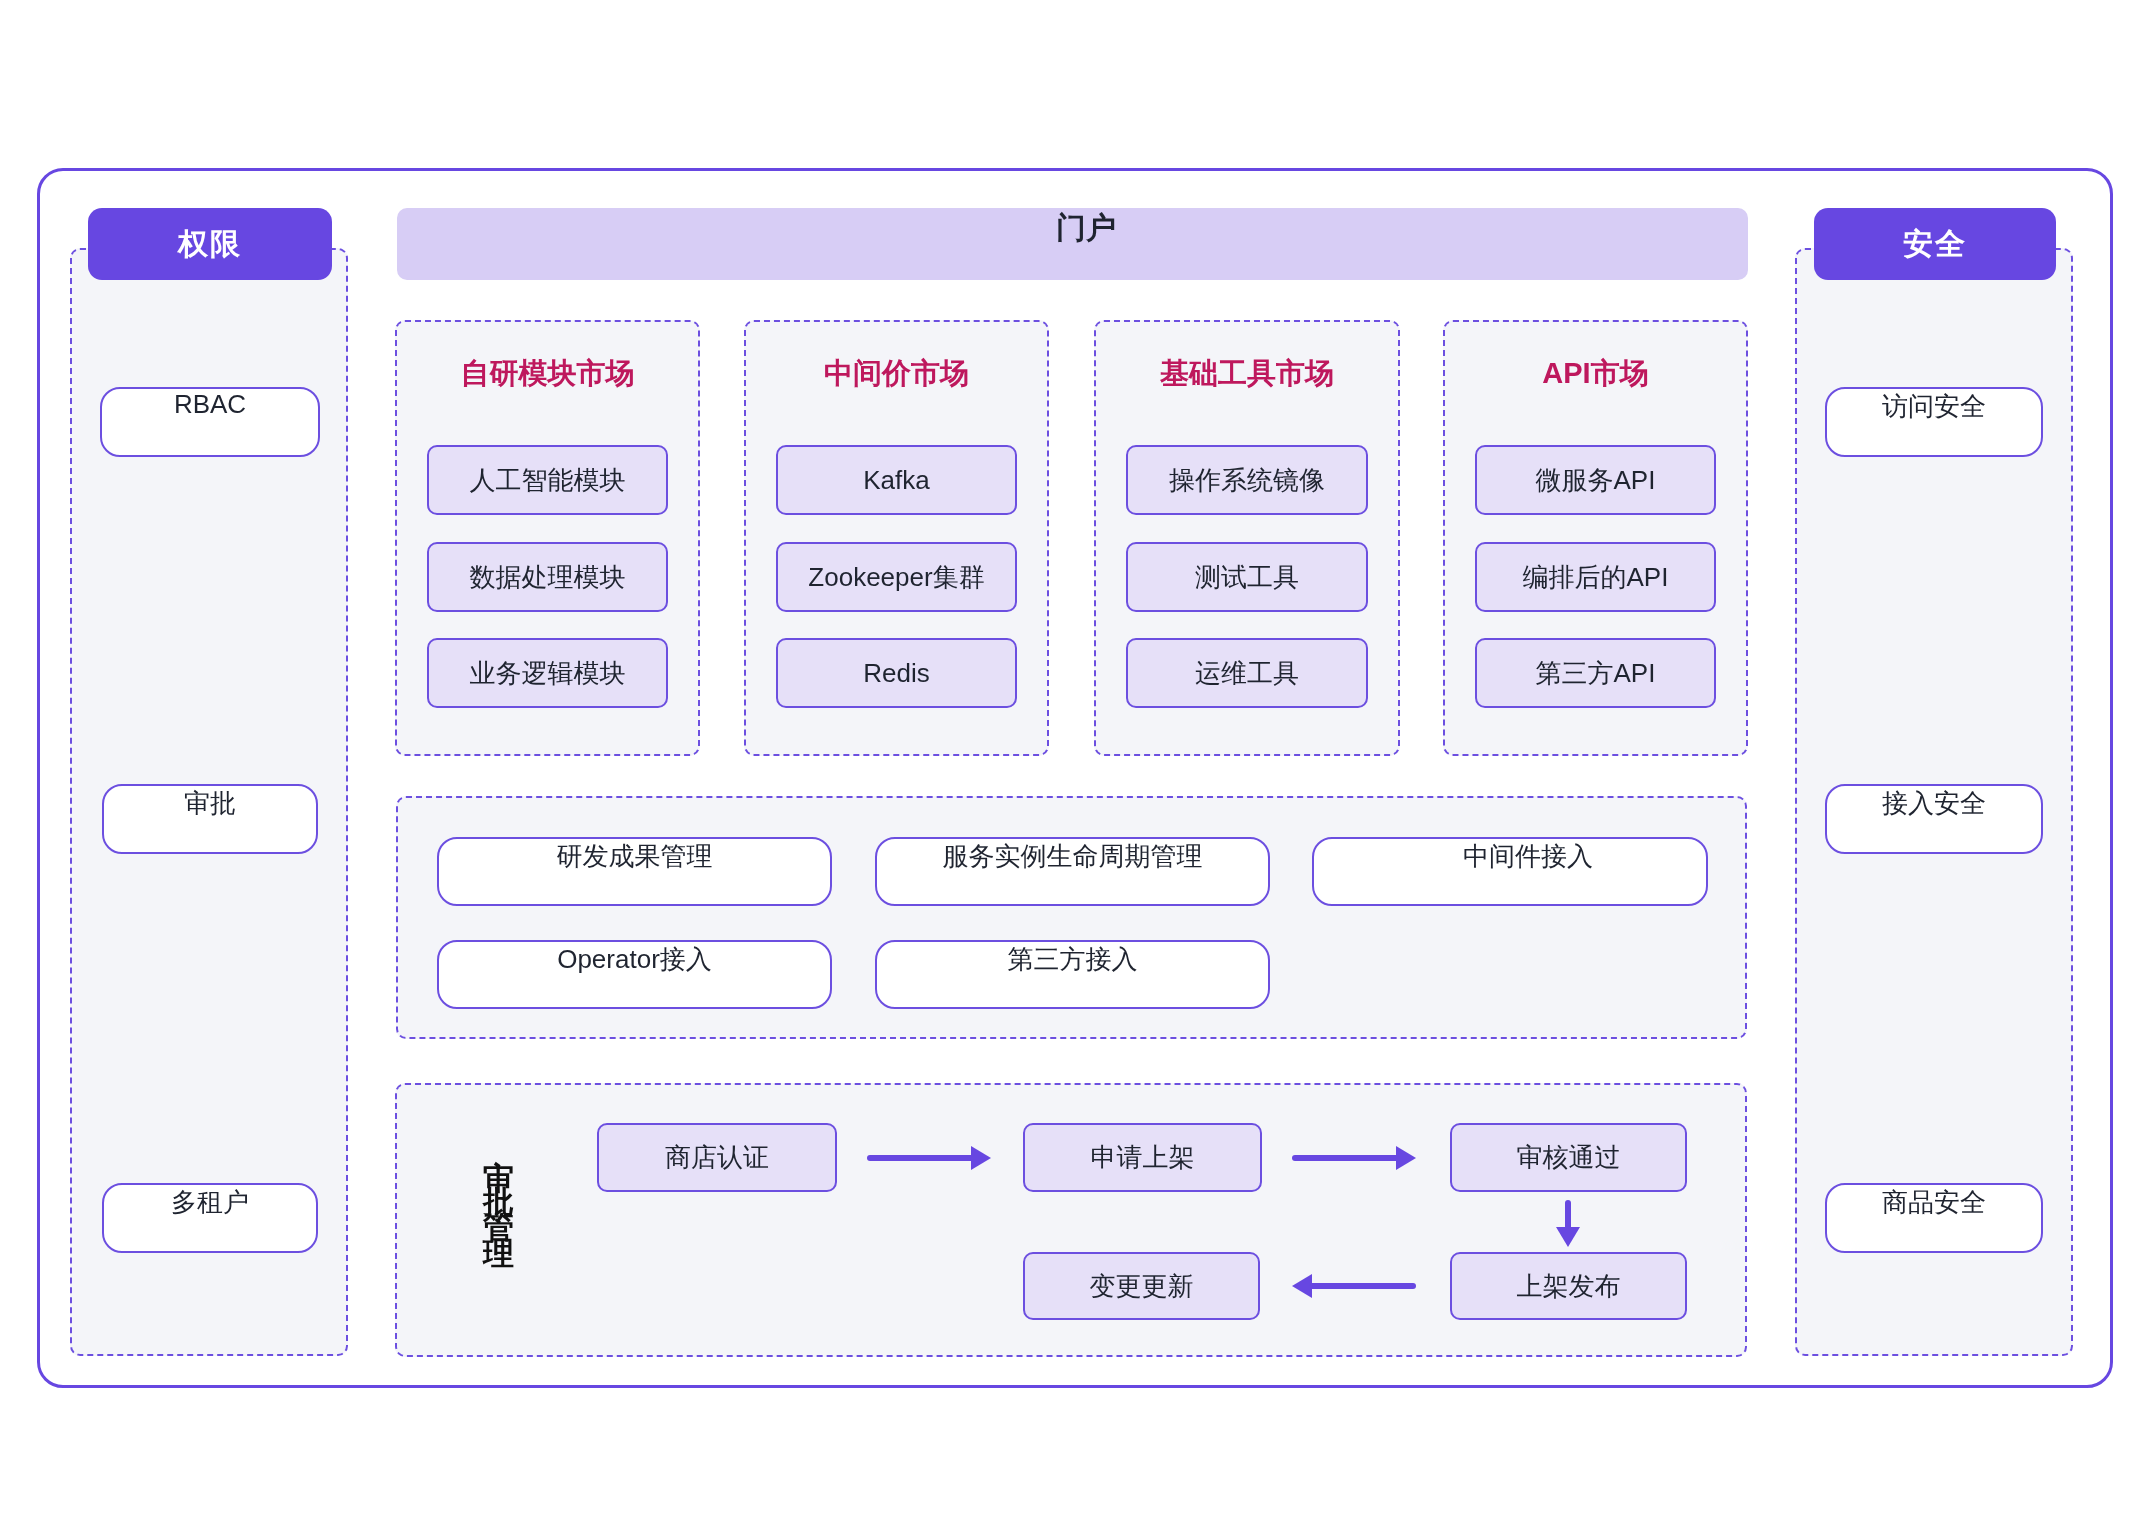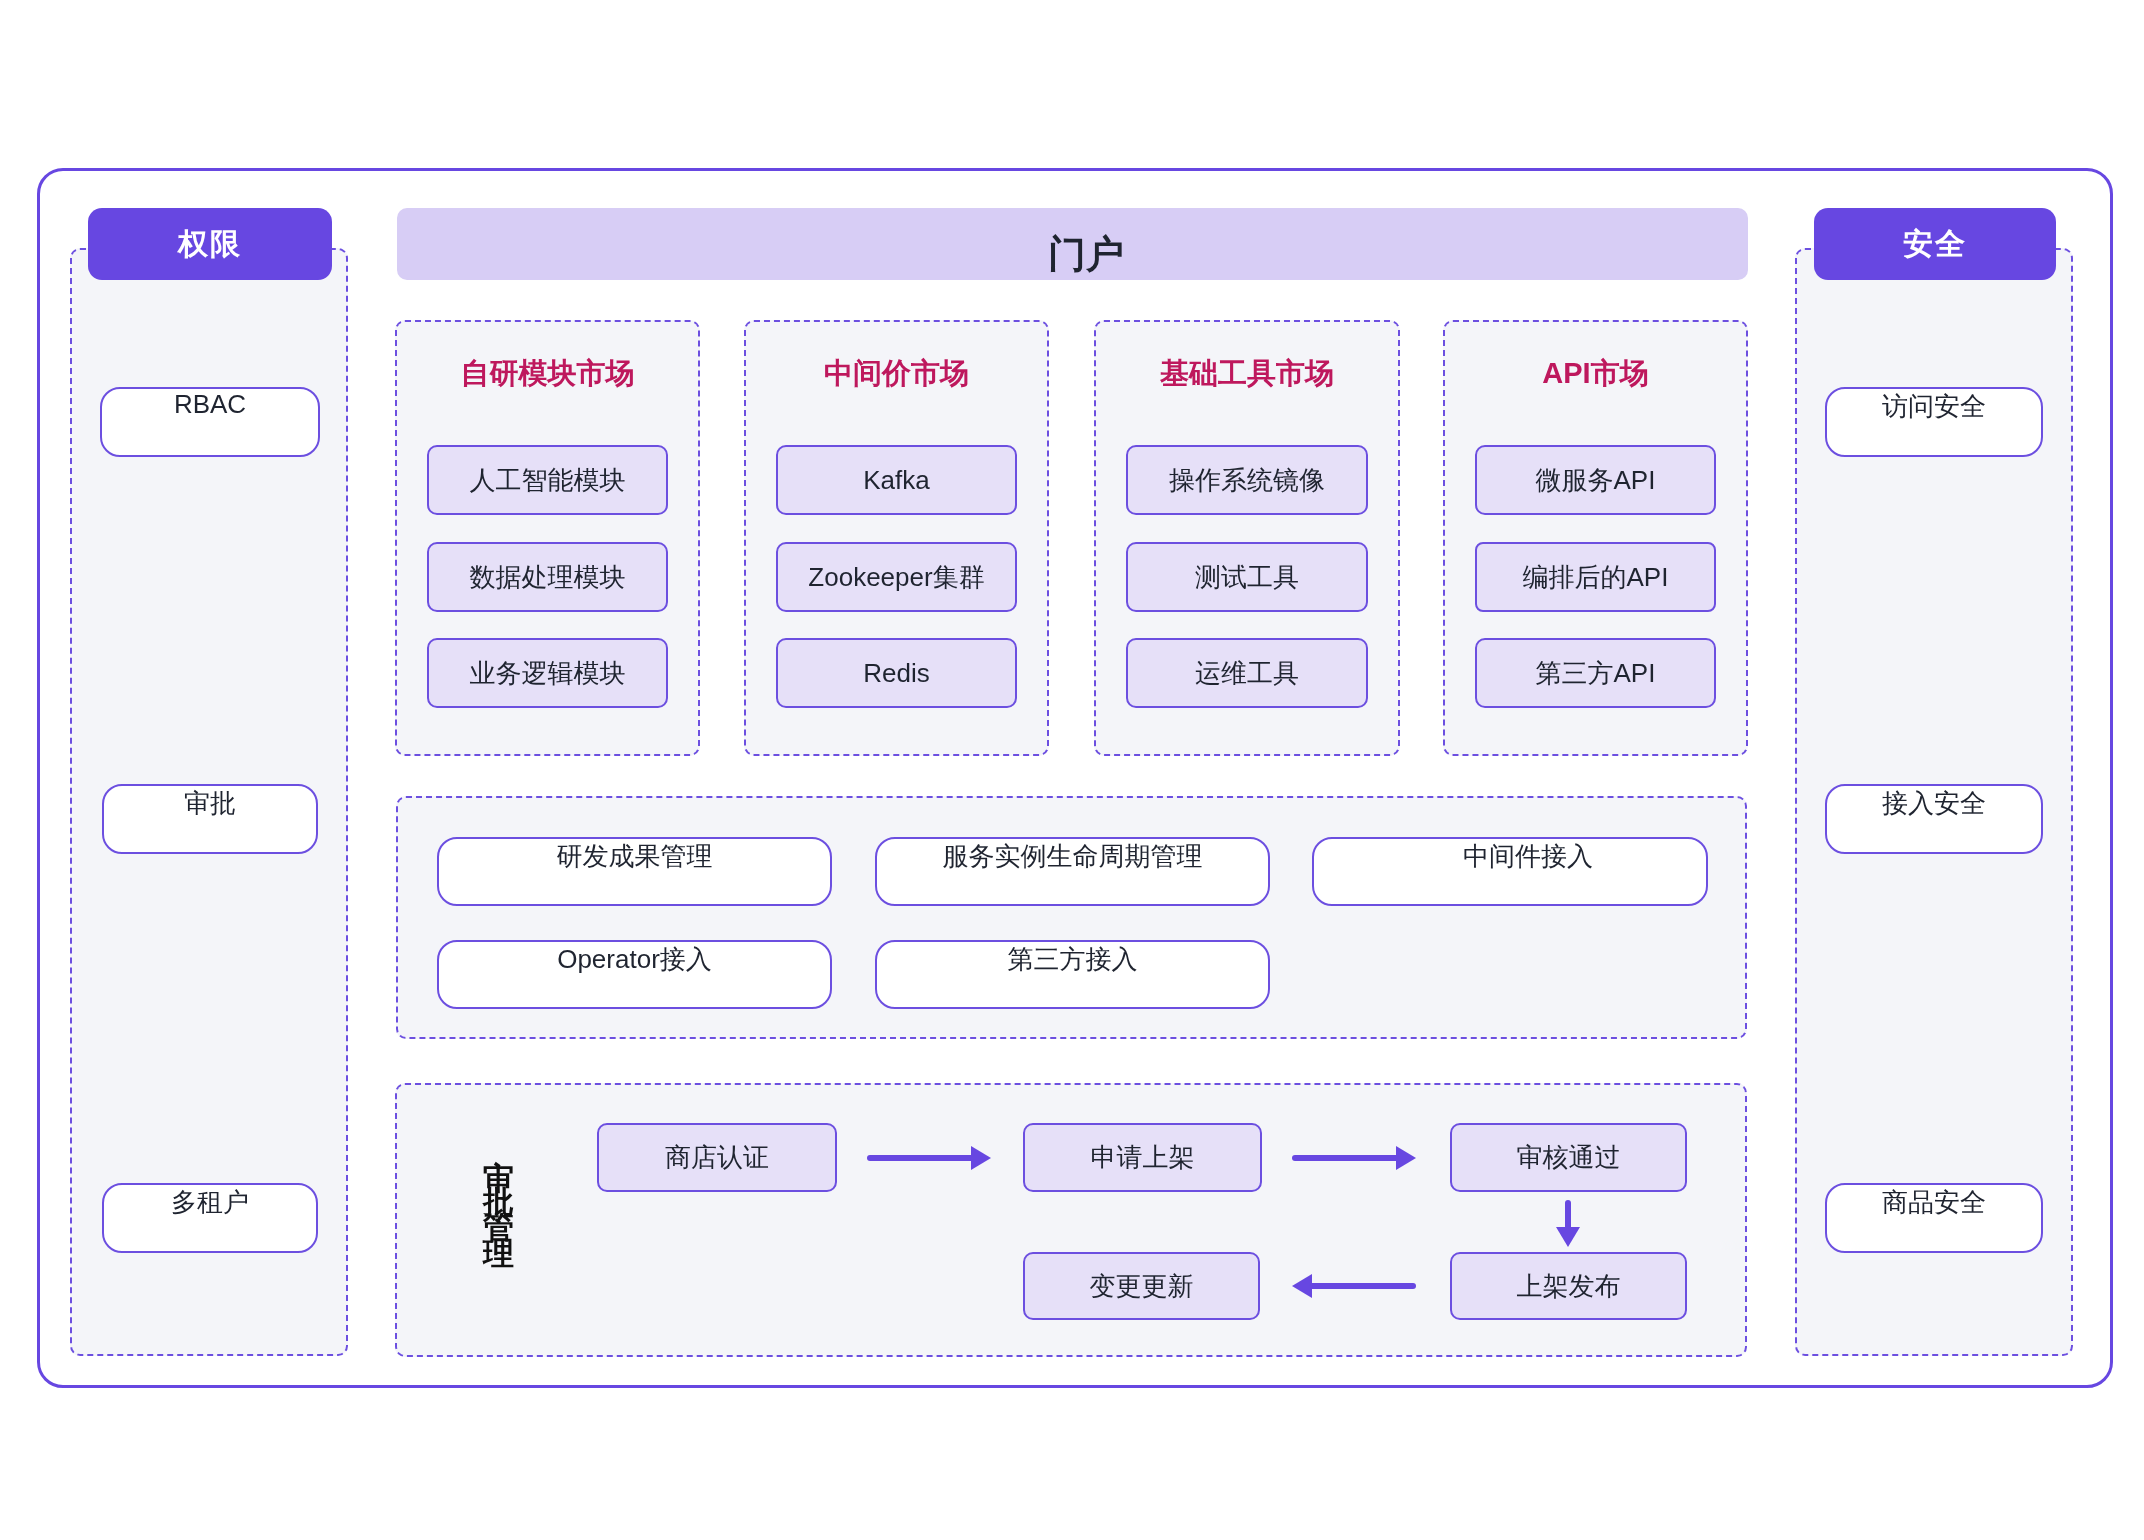--- a/index.html
+++ b/index.html
@@ -26,22 +26,22 @@
     border:2px dashed var(--accent-border);
     border-radius:10px;
   }
   .hdr{
     background:var(--accent);color:#ffffff;border-radius:14px;
     display:flex;align-items:center;justify-content:center;
     font-size:30px;font-weight:bold;letter-spacing:2px;z-index:3;
   }
   .band{
     background:var(--band-bg);border-radius:10px;
-    display:flex;align-items:flex-end;justify-content:center;
-    font-size:38px;font-weight:600;color:var(--text-dark);z-index:3;padding-left:27px;
+    display:flex;align-items:flex-start;justify-content:center;
+    font-size:30px;font-weight:600;color:var(--text-dark);z-index:3;padding-left:27px;
   }
   .mkt-title{
     display:flex;align-items:center;justify-content:center;
     font-size:29px;font-weight:bold;color:#be185d;
   }
   .item-box{
     background:var(--item-bg);border:2px solid var(--accent-border);border-radius:10px;
     display:flex;align-items:center;justify-content:center;font-size:26px;
   }
   .white-box{
@@ -147,21 +147,21 @@
     <span>运维工具</span>
   </div>
 
   <div class="abs panel" style="left:1443px;top:320px;width:305px;height:436px;"></div>
   <div class="abs mkt-title" style="left:1443px;top:352px;width:305px;height:44px;">
     <span>API市场</span>
   </div>
   <div class="abs item-box" style="left:1475px;top:445px;width:241px;height:70px;">
     <span>微服务API</span>
   </div>
-  <div class="abs item-box" style="left:1475px;top:542px;width:241px;height:70px;border-radius:8px;">
+  <div class="abs item-box" style="left:1475px;top:542px;width:241px;height:70px;">
     <span>编排后的API</span>
   </div>
   <div class="abs item-box" style="left:1475px;top:638px;width:241px;height:70px;">
     <span>第三方API</span>
   </div>
 
   <div class="abs panel" style="left:396px;top:796px;width:1351px;height:243px;"></div>
   <div class="abs white-box" style="left:437px;top:837px;width:395px;height:69px;">
     <span>研发成果管理</span>
   </div>

